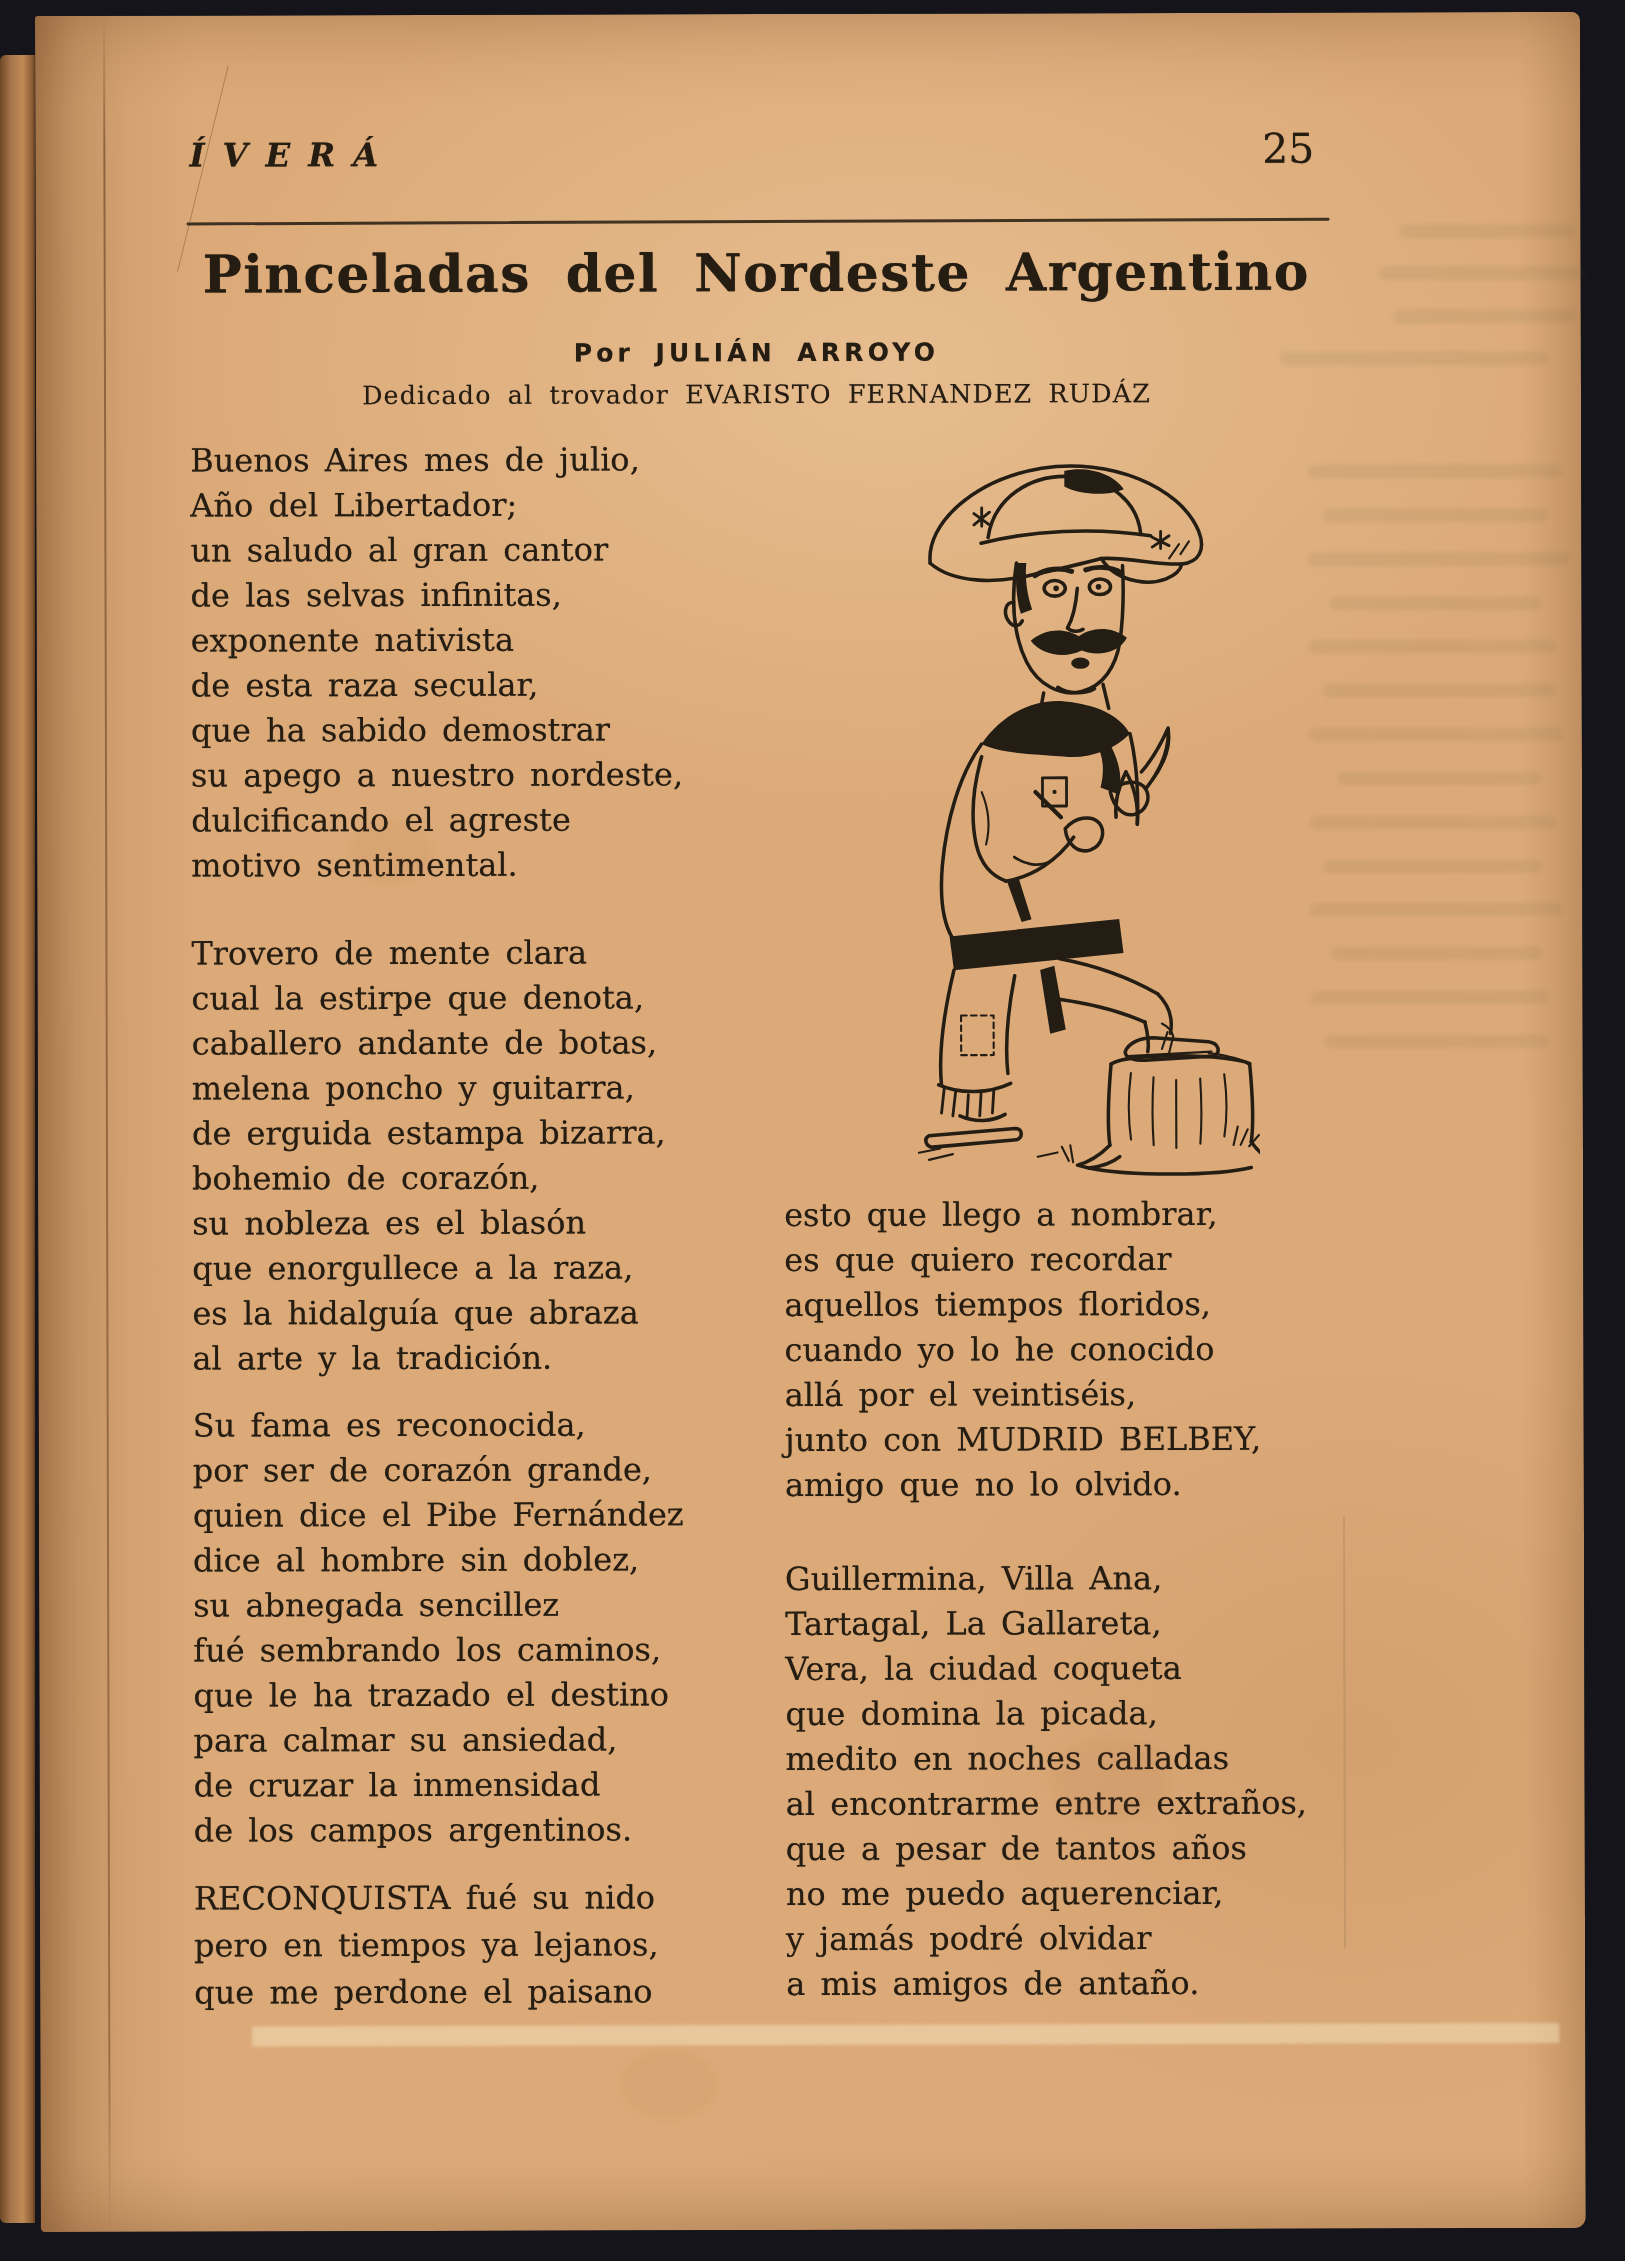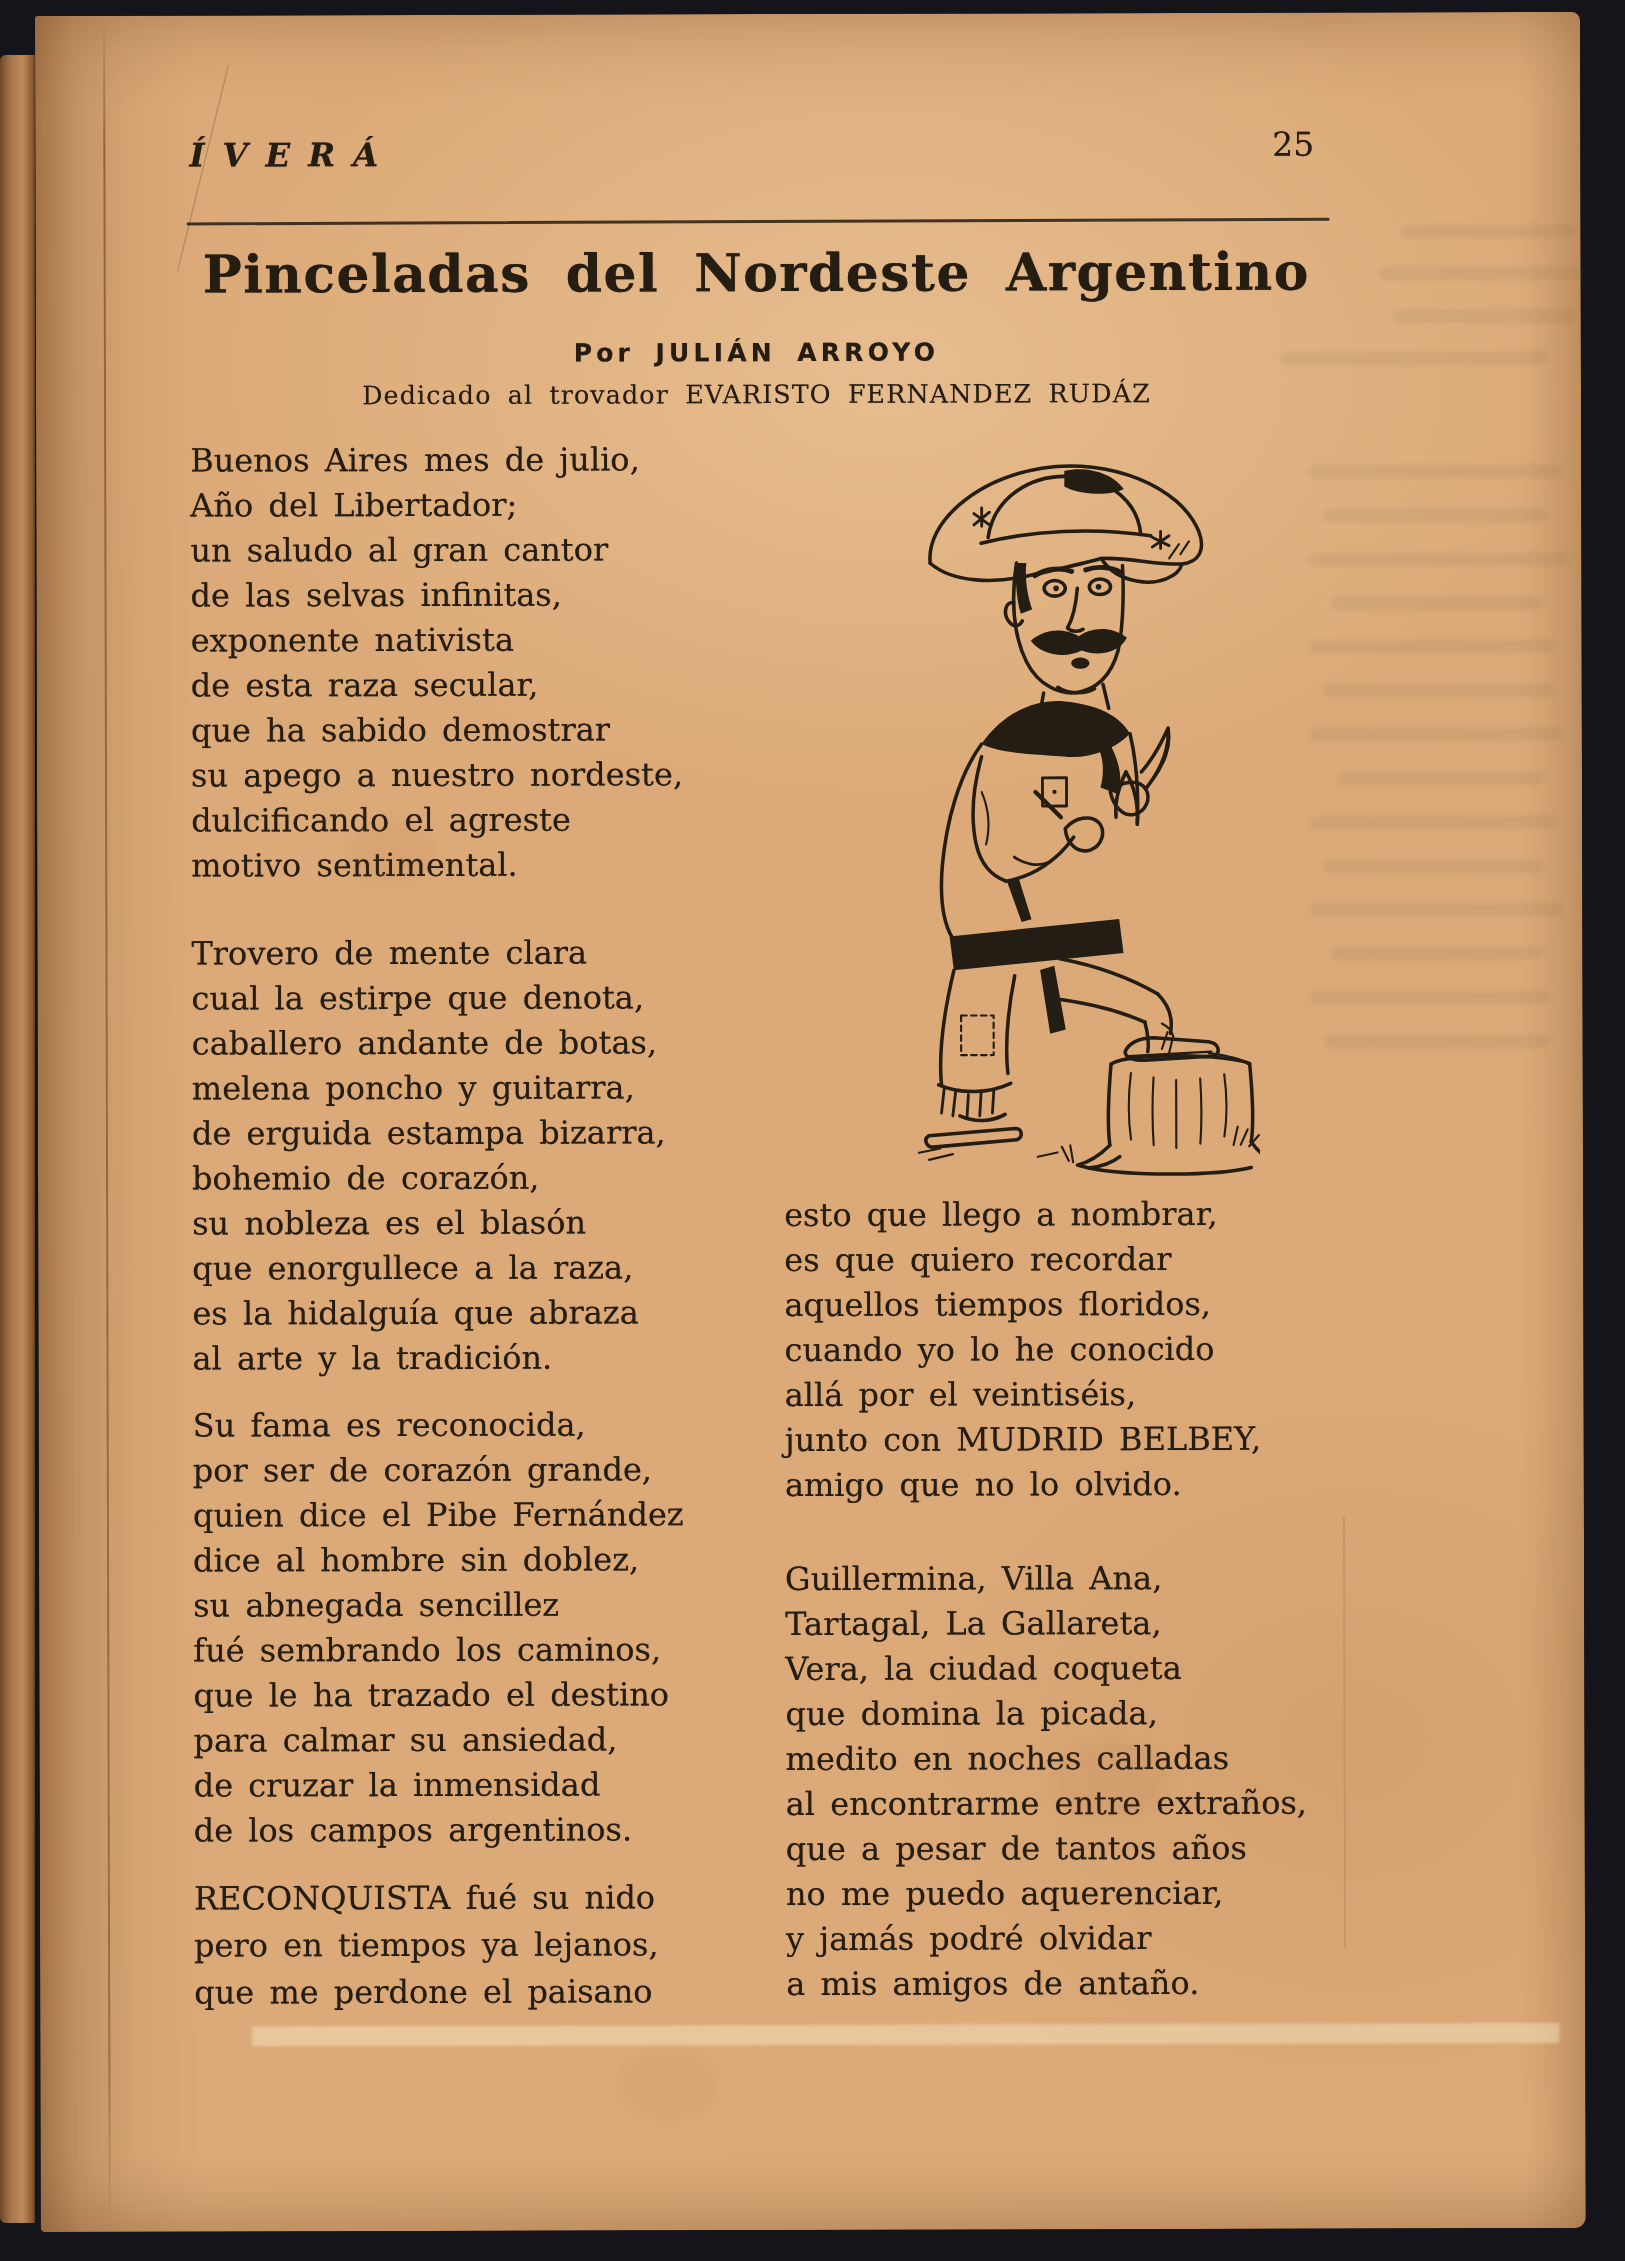--- a/index.html
+++ b/index.html
@@ -59,21 +59,21 @@
   }
   .masthead {
     position: absolute; left: 154px; top: 120px;
     font-size: 32.5px; font-style: italic; font-weight: bold;
     letter-spacing: 0.55em;
     text-shadow: 0 0 0.7px rgba(38,28,16,0.6);
   }
   .page-number {
     position: absolute; left: 1116px; top: 112px;
     width: 163px; text-align: right;
-    font-size: 33px;
+    font-size: 41px;
     text-shadow: 0 0 0.7px rgba(38,28,16,0.6);
   }
   .header-rule {
     position: absolute; left: 151px; top: 206px;
     width: 1143px; height: 2.8px;
     background: #2a2015; opacity: 0.88;
     border-radius: 1.4px;
     transform: rotate(-0.08deg);
   }
   .title {

